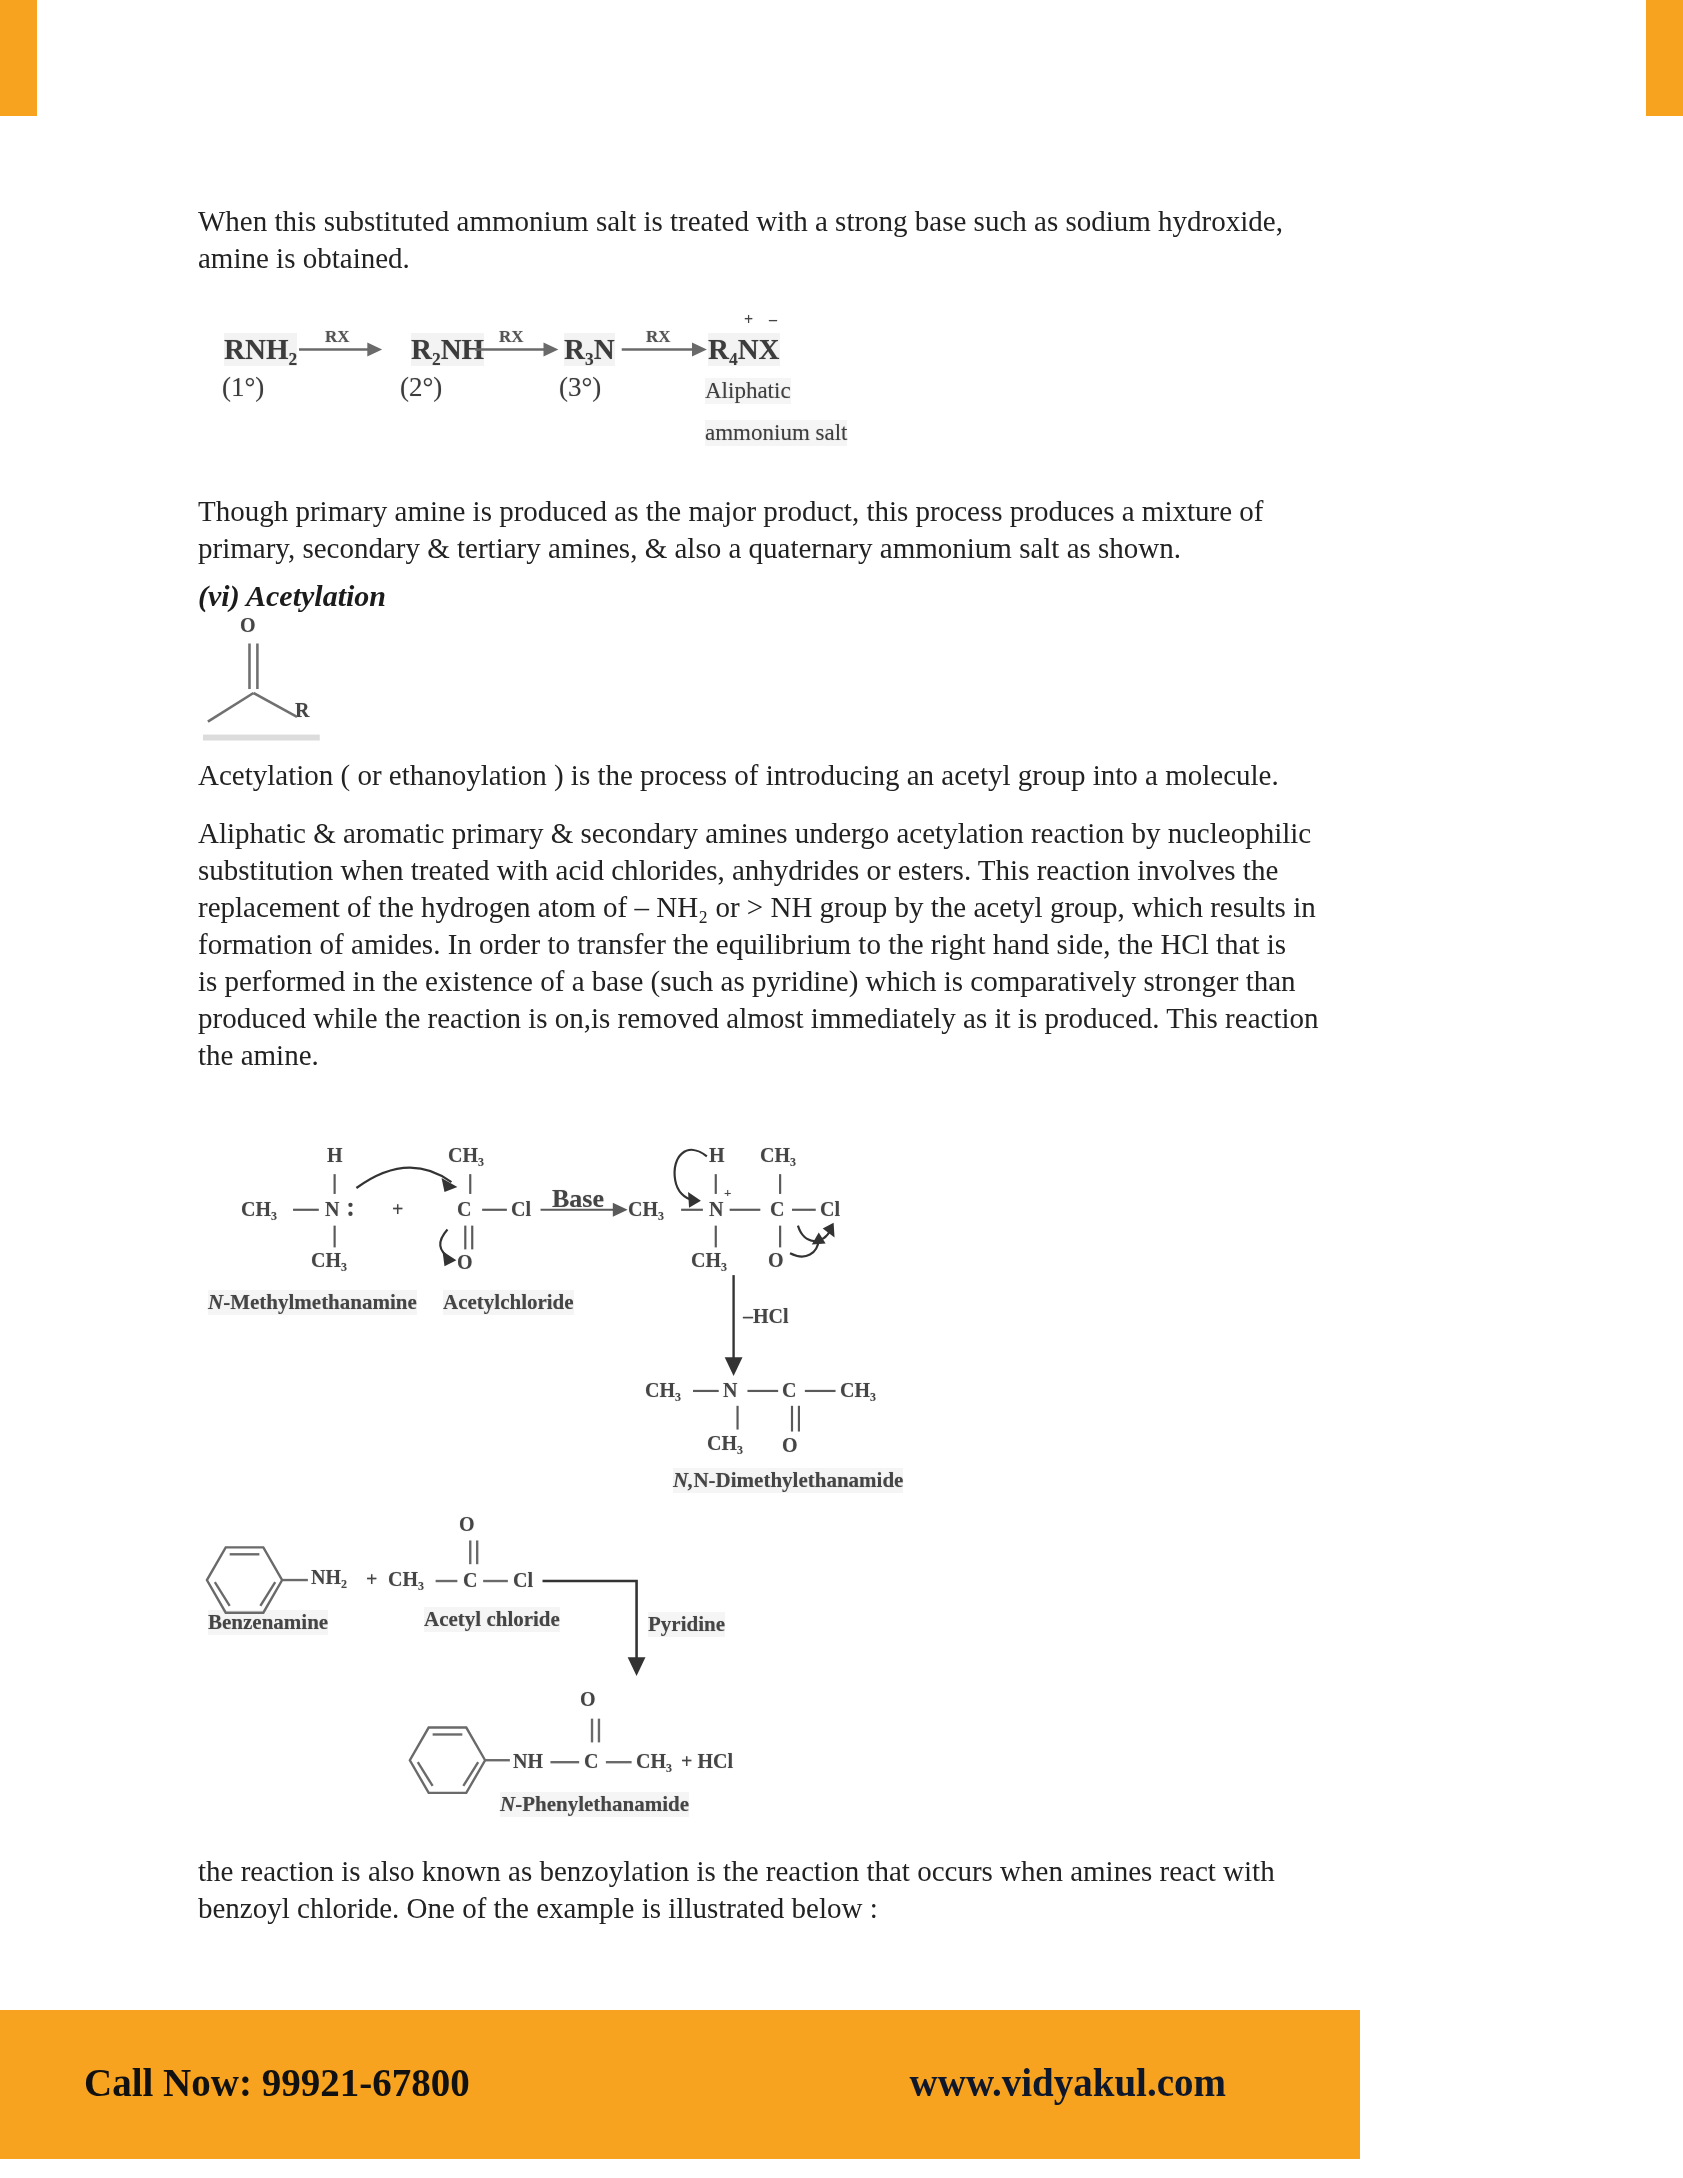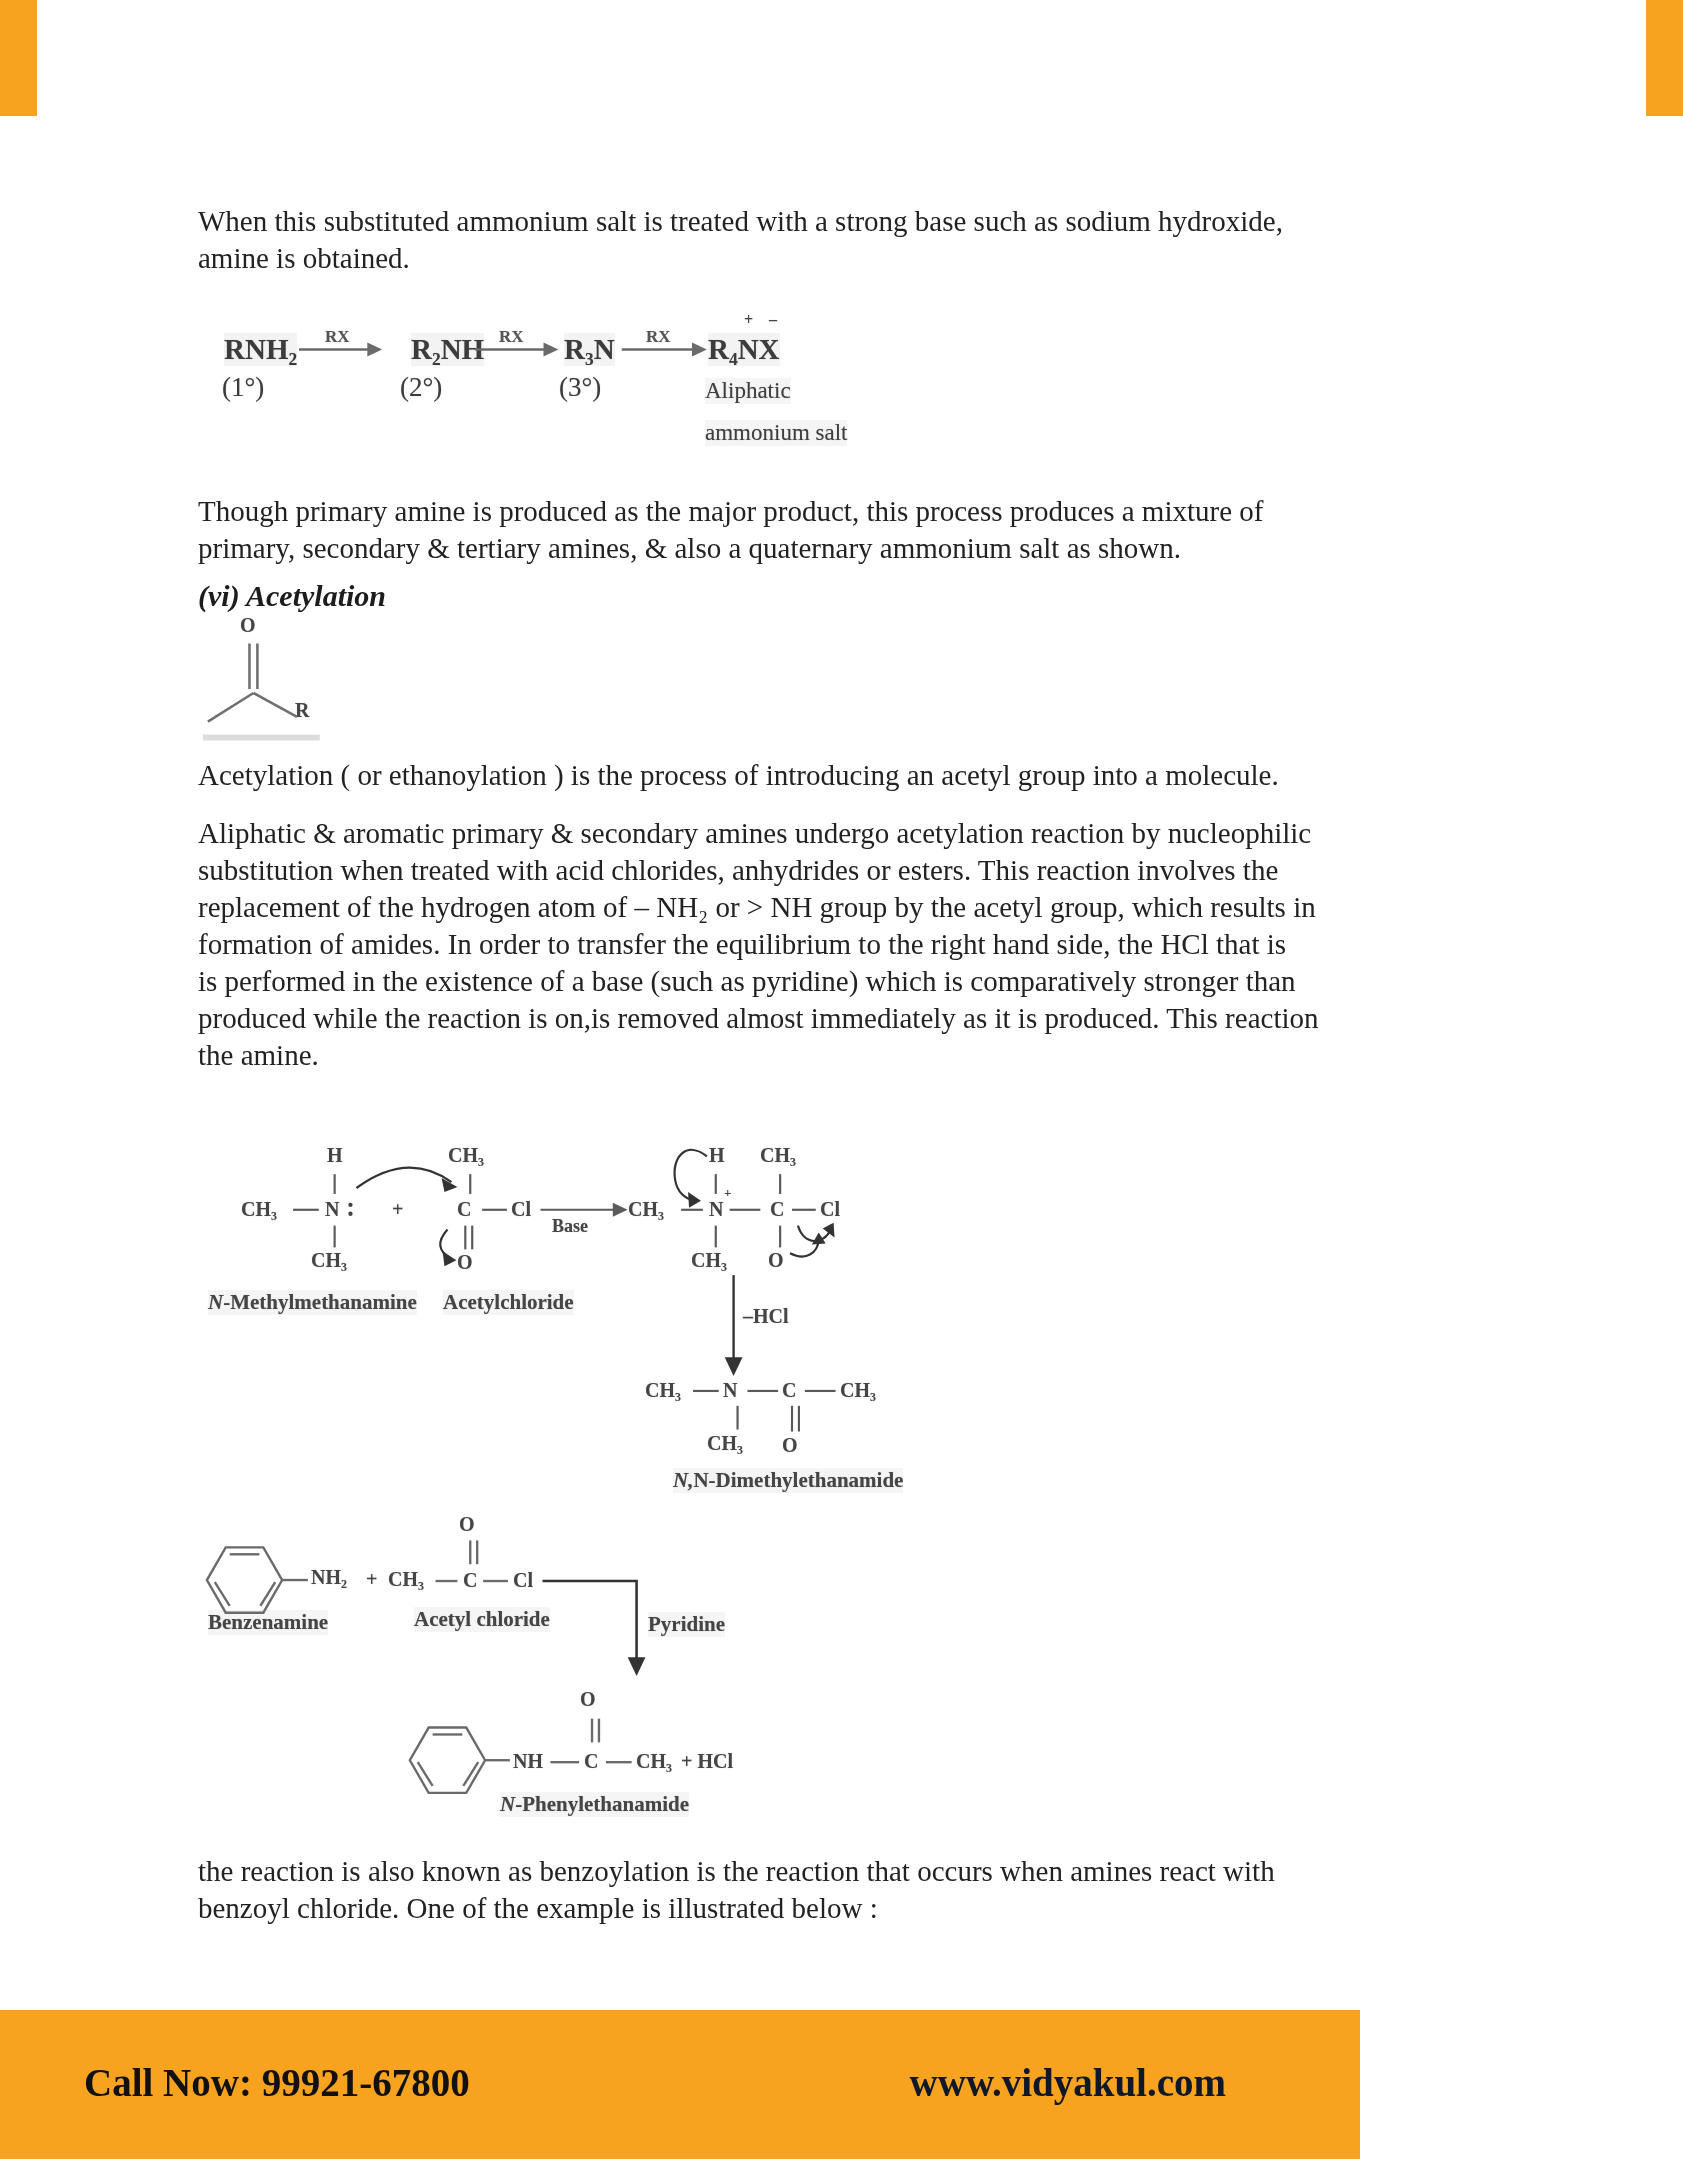--- a/index.html
+++ b/index.html
@@ -79,21 +79,21 @@
   <div>
     <span class="chem atom" style="left:327px;top:1144px;">H</span>
     <span class="chem atom" style="left:241px;top:1198px;">CH₃</span>
     <span class="chem atom" style="left:325px;top:1198px;">N</span>
     <span class="chem atom" style="left:311px;top:1249px;">CH₃</span>
     <span class="chem atom" style="left:392px;top:1198px;">+</span>
     <span class="chem atom" style="left:448px;top:1144px;">CH₃</span>
     <span class="chem atom" style="left:457px;top:1198px;">C</span>
     <span class="chem atom" style="left:511px;top:1198px;">Cl</span>
     <span class="chem atom" style="left:457px;top:1251px;">O</span>
-    <span class="chem" style="left:552px;top:1184px;font-size:18px;margin-top:32px;">Base</span>
+    <span class="chem" style="left:552px;top:1184px;font-size:26px;">Base</span>
 
     <span class="chem atom" style="left:628px;top:1198px;">CH₃</span>
     <span class="chem atom" style="left:709px;top:1198px;">N</span>
     <span class="chem" style="left:724px;top:1185px;font-size:13px;">+</span>
     <span class="chem atom" style="left:709px;top:1144px;">H</span>
     <span class="chem atom" style="left:691px;top:1249px;">CH₃</span>
     <span class="chem atom" style="left:770px;top:1198px;">C</span>
     <span class="chem atom" style="left:760px;top:1144px;">CH₃</span>
     <span class="chem atom" style="left:820px;top:1198px;">Cl</span>
     <span class="chem atom" style="left:768px;top:1249px;">O</span>
@@ -113,21 +113,21 @@
 
   <div>
     <span class="chem atom" style="left:311px;top:1566px;">NH₂</span>
     <span class="chem atom" style="left:366px;top:1568px;">+</span>
     <span class="chem atom" style="left:388px;top:1568px;">CH₃</span>
     <span class="chem atom" style="left:463px;top:1569px;">C</span>
     <span class="chem atom" style="left:459px;top:1513px;">O</span>
     <span class="chem atom" style="left:513px;top:1569px;">Cl</span>
     <span class="chem name" style="left:648px;top:1612px;">Pyridine</span>
     <span class="chem name" style="left:208px;top:1610px;">Benzenamine</span>
-    <span class="chem name" style="left:414px;top:1607px;text-align:center;">Acetyl chloride</span>
+    <span class="chem name" style="left:424px;top:1607px;text-align:center;">Acetyl chloride</span>
 
     <span class="chem atom" style="left:513px;top:1750px;">NH</span>
     <span class="chem atom" style="left:584px;top:1750px;">C</span>
     <span class="chem atom" style="left:580px;top:1688px;">O</span>
     <span class="chem atom" style="left:636px;top:1750px;">CH₃</span>
     <span class="chem atom" style="left:681px;top:1750px;">+ HCl</span>
     <span class="chem name iname" style="left:500px;top:1792px;">N-Phenylethanamide</span>
   </div>
 
   <div class="para" style="top:1853px;">

